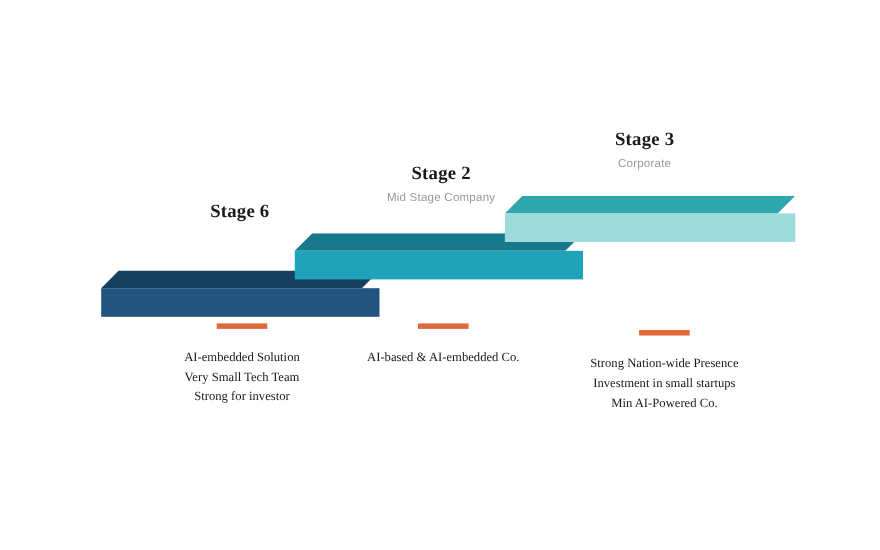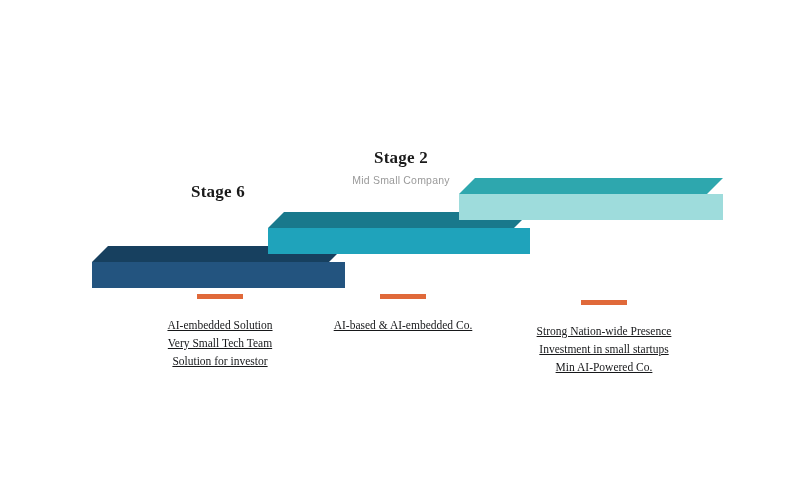--- a/index.html
+++ b/index.html
@@ -67,21 +67,20 @@
     width: 46px;
     height: 5px;
     margin: 0 auto 18px auto;
   }
   .desc-line {
     font-family: "Liberation Serif", serif;
     font-size: 11.5px;
     color: #17181a;
     line-height: 1.55;
     white-space: nowrap;
-    text-decoration: underline;
   }
 </style>
 </head>
 <body>
 
 <div id="canvas">
 
   <div class="stage-head" style="left:118px; top:183px;">
     <div class="stage-title">Stage 6</div>
   </div>
@@ -90,40 +89,44 @@
     <svg class="slab-top" viewBox="0 0 253 42" preserveAspectRatio="none">
       <polygon points="16,0 253,0 237,16 0,16" fill="#17405f"></polygon>
     </svg>
     <div class="slab-front" style="top:16px; height:26px; background:#23547f;"></div>
   </div>
 
   <div class="desc-block" style="left:100px; top:294px;">
     <div class="accent-bar" style="background:#e0693a;"></div>
     <div class="desc-line">AI-embedded Solution</div>
     <div class="desc-line">Very Small Tech Team</div>
-    <div class="desc-line">Solution for investor</div>
+    <div class="desc-line">Strong for investor</div>
   </div>
 
   <div class="stage-head" style="left:301px; top:149px;">
     <div class="stage-title">Stage 2</div>
-    <div class="stage-sub">Mid Small Company</div>
+    <div class="stage-sub">Mid Stage Company</div>
   </div>
 
   <div class="slab" style="left:268px; top:212px; width:262px; height:42px;">
     <svg class="slab-top" viewBox="0 0 262 42" preserveAspectRatio="none">
       <polygon points="16,0 262,0 246,16 0,16" fill="#19798c"></polygon>
     </svg>
     <div class="slab-front" style="top:16px; height:26px; background:#1fa3bb;"></div>
   </div>
 
   <div class="desc-block" style="left:283px; top:294px;">
     <div class="accent-bar" style="background:#e0693a;"></div>
     <div class="desc-line">AI-based &amp; AI-embedded Co.</div>
   </div>
 
+  <div class="stage-head" style="left:486px; top:118px;">
+    <div class="stage-title">Stage 3</div>
+    <div class="stage-sub">Corporate</div>
+  </div>
 
   <div class="slab" style="left:459px; top:178px; width:264px; height:42px;">
     <svg class="slab-top" viewBox="0 0 264 42" preserveAspectRatio="none">
       <polygon points="16,0 264,0 248,16 0,16" fill="#2ea7ae"></polygon>
     </svg>
     <div class="slab-front" style="top:16px; height:26px; background:#9edcdc;"></div>
   </div>
 
   <div class="desc-block" style="left:484px; top:300px;">
     <div class="accent-bar" style="background:#e0693a;"></div>

